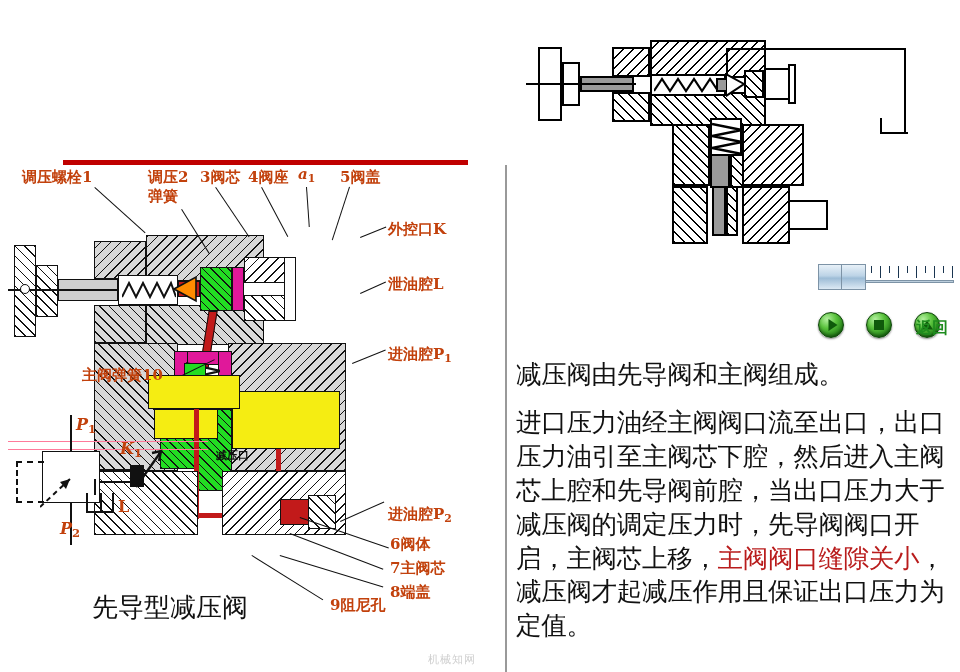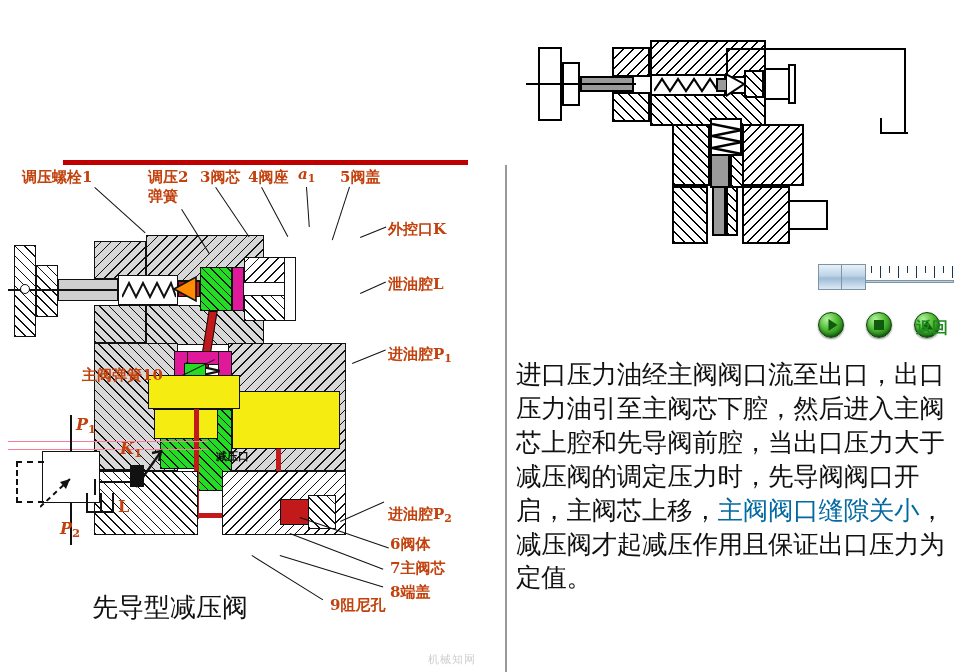--- a/index.html
+++ b/index.html
@@ -152,21 +152,21 @@
 
   
   #body-text {
     position:absolute; left:516px; top:358px; width:444px; height:314px;
     font-family:"DejaVu Serif","Liberation Serif",serif;
     color:#111;
     overflow:hidden;
   }
   #body-text p { margin:0 0 14px 0; font-size:25.5px; line-height:1.33; letter-spacing:-0.3px; }
   #body-text p:last-child { margin-bottom:0; }
-  .hl { color:#0369a1; }
+  .hl { color:#b91c1c; }
 
   
   #watermark {
     position:absolute; left:428px; top:652px;
     font-family:"DejaVu Sans","Liberation Sans",sans-serif;
     font-size:11px; color:#cfcfcf; letter-spacing:1px;
   }
 </style>
 </head>
 <body>
@@ -231,21 +231,21 @@
       <div class="pc red" style="left:268px; top:236px; width:5px; height:68px;"></div>
 
       <div class="pc hatchW45" style="left:86px;  top:258px; width:104px; height:64px;"></div>
       <div class="pc hatchW135" style="left:214px; top:258px; width:124px; height:64px;"></div>
       <div class="pc solid red" style="left:272px; top:286px; width:30px; height:26px;"></div>
       <div class="pc hatchW45" style="left:300px; top:282px; width:28px; height:34px;"></div>
 
       <div class="pc" style="left:0px; top:228px; width:200px; height:1.4px; background:#ff7a9a;"></div>
       <div class="pc" style="left:0px; top:236px; width:200px; height:1.4px; background:#ff7a9a;"></div>
 
-      <div class="lbl" style="left:208px; top:238px; font-size:11px; color:#111;">减压口</div>
+      <div class="lbl" style="left:208px; top:238px; font-size:11px; color:#111;font-family:Liberation Mono, monospace;">减压口</div>
     </div>
 
     <div class="lbl" style="left:22px;  top:5px;  font-size:15px;">调压螺栓1</div>
     <div class="lbl" style="left:148px; top:5px;  font-size:15px;"><span>调压</span><span>2</span></div>
     <div class="lbl" style="left:148px; top:24px; font-size:15px;">弹簧</div>
     <div class="lbl" style="left:200px; top:5px;  font-size:15px;">3阀芯</div>
     <div class="lbl" style="left:248px; top:5px;  font-size:15px;">4阀座</div>
     <div class="lbl" style="left:298px; top:2px;  font-size:15px;"><i>a</i><sub>1</sub></div>
     <div class="lbl" style="left:340px; top:5px;  font-size:15px;">5阀盖</div>
 
@@ -385,19 +385,22 @@
       <span class="ico-stop"></span>
     </div>
     <div class="gbtn" style="left:96px;">
       <span class="ico-up"></span>
     </div>
   </div>
   <div id="back-label">返回</div>
 
   <div id="body-text">
     <p>
+      <span>减压阀由先导阀和主阀组成。</span>
+    </p>
+    <p>
       <span>进口压力油经主阀阀口流至出口，出口压力油引至主阀芯下腔，然后进入主阀芯上腔和先导阀前腔，当出口压力大于减压阀的调定压力时，先导阀阀口开启，主阀芯上移，</span><span class="hl">主阀阀口缝隙关小</span><span>，减压阀才起减压作用且保证出口压力为定值。</span>
     </p>
   </div>
 
   <div id="watermark">机械知网</div>
 
 </div>
 
 </body></html>

